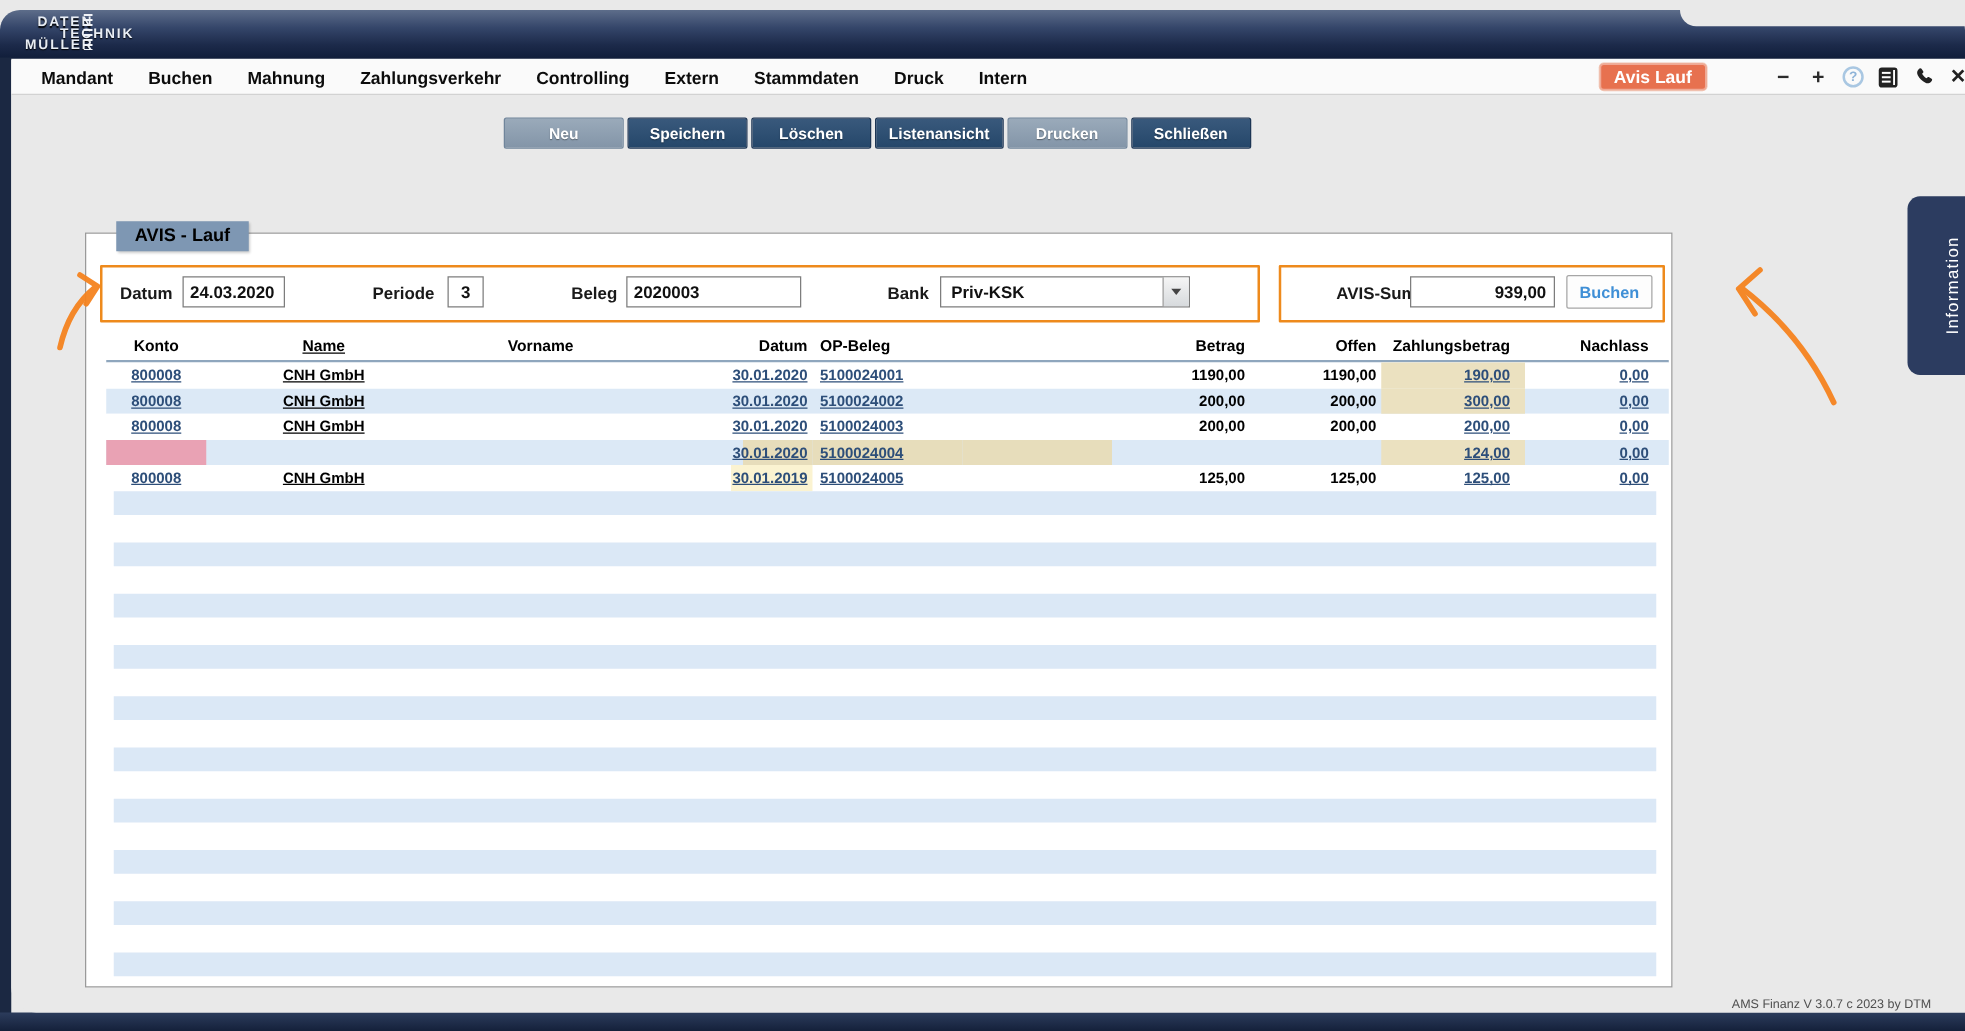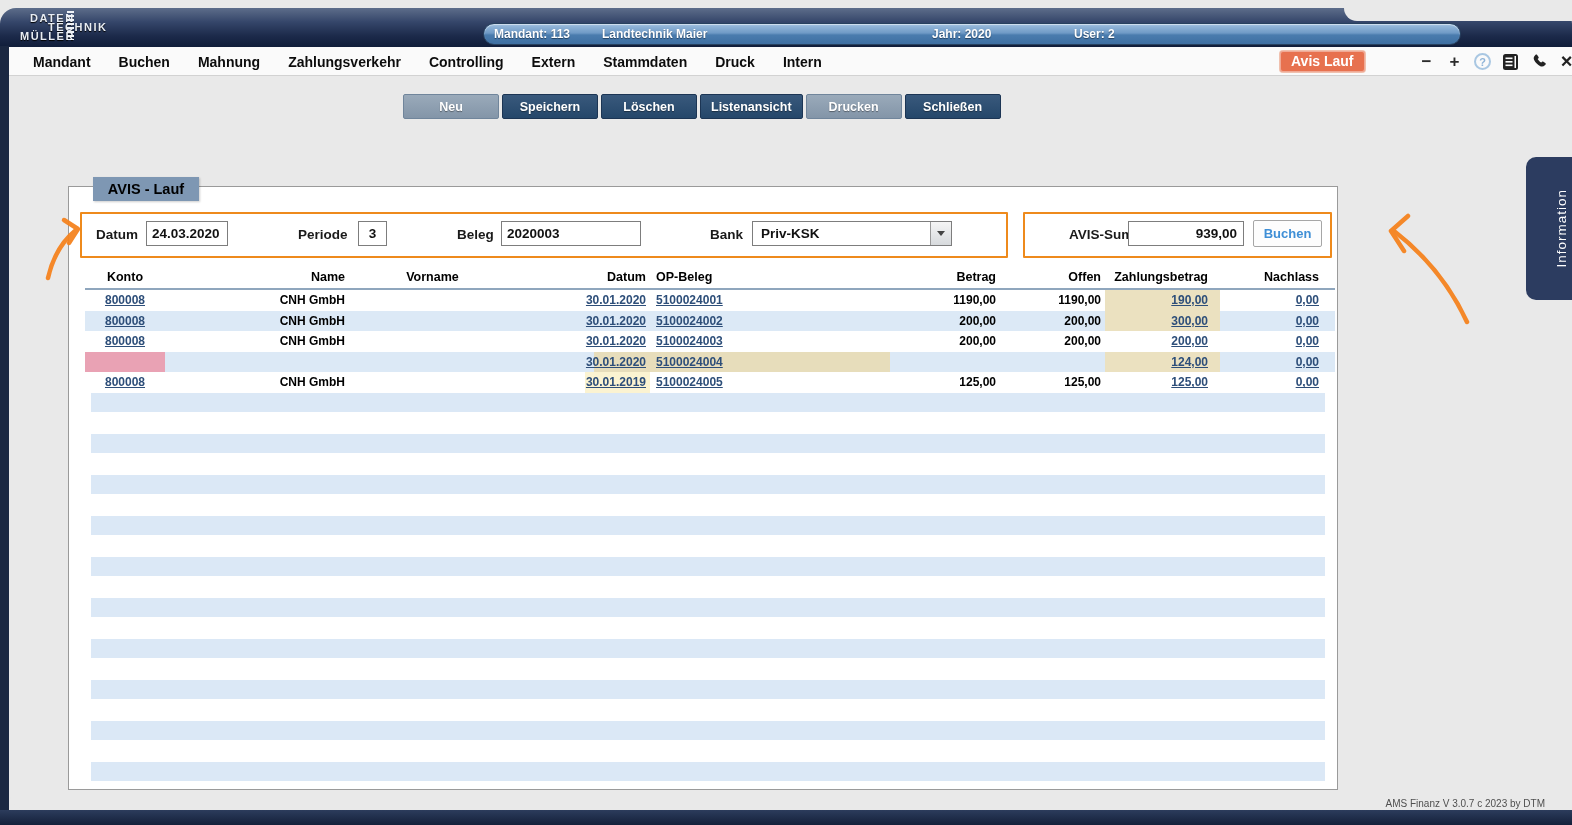--- a/index.html
+++ b/index.html
@@ -98,21 +98,21 @@
 
   
   .tbl { position:absolute; left:85px; top:266px; width:1250px; z-index:5; }
   .tbl-row { display:grid; grid-template-columns:80px 180px 175px 130px 120px 230px 105px 115px 115px; }
   .tbl-head { height:24px; border-bottom:2px solid #8fa6bd; }
   .tbl-head .cell { font-weight:bold; font-size:12.5px; color:#000; line-height:22px; }
   .data-row { height:20.6px; }
   .data-row .cell { font-size:12px; line-height:20.6px; white-space:nowrap; overflow:hidden; }
   .row-white { background:#fff; } .row-blue { background:#dce9f6; }
   .c-konto { text-align:center; }
-  .c-name { text-align:right; padding-left:8px; font-weight:bold; color:#000; }
+  .c-name { text-align:center; padding-left:8px; font-weight:bold; color:#000;text-decoration:underline; }
   .c-vorname { text-align:center; }
   .c-datum { text-align:right; padding-right:4px; }
   .c-opbeleg { text-align:left; padding-left:6px; }
   .c-betrag, .c-offen { text-align:right; padding-right:4px; font-weight:bold; color:#000; }
   .c-zb { text-align:right; padding-right:12px; }
   .c-nachlass { text-align:right; padding-right:16px; }
   .lnk { color:#2d4e79; font-weight:bold; text-decoration:underline; cursor:pointer; }
   .pink { background:#e9a2b4; }
   .tan-cell { background:#ebe1c0; }
   .tan-full { background:#e7ddbb; }
@@ -147,26 +147,20 @@
   <div class="main-bg"></div>
 
   <div class="logo">
     <span class="l1">DATEN</span>
     <span class="l2">TECHNIK</span>
     <span class="l3">MÜLLER</span>
     <span class="bars"></span>
   </div>
 
 
-  <div class="status-pill">
-    <span class="st-mandant">Mandant:  113</span>
-    <span class="st-name">Landtechnik Maier</span>
-    <span class="st-jahr">Jahr:  2020</span>
-    <span class="st-user">User:  2</span>
-  </div>
 
   <div class="menubar">
     <div class="menu-items">
         <div class="menu-item">Mandant</div>
         <div class="menu-item">Buchen</div>
         <div class="menu-item">Mahnung</div>
         <div class="menu-item">Zahlungsverkehr</div>
         <div class="menu-item">Controlling</div>
         <div class="menu-item">Extern</div>
         <div class="menu-item">Stammdaten</div>

